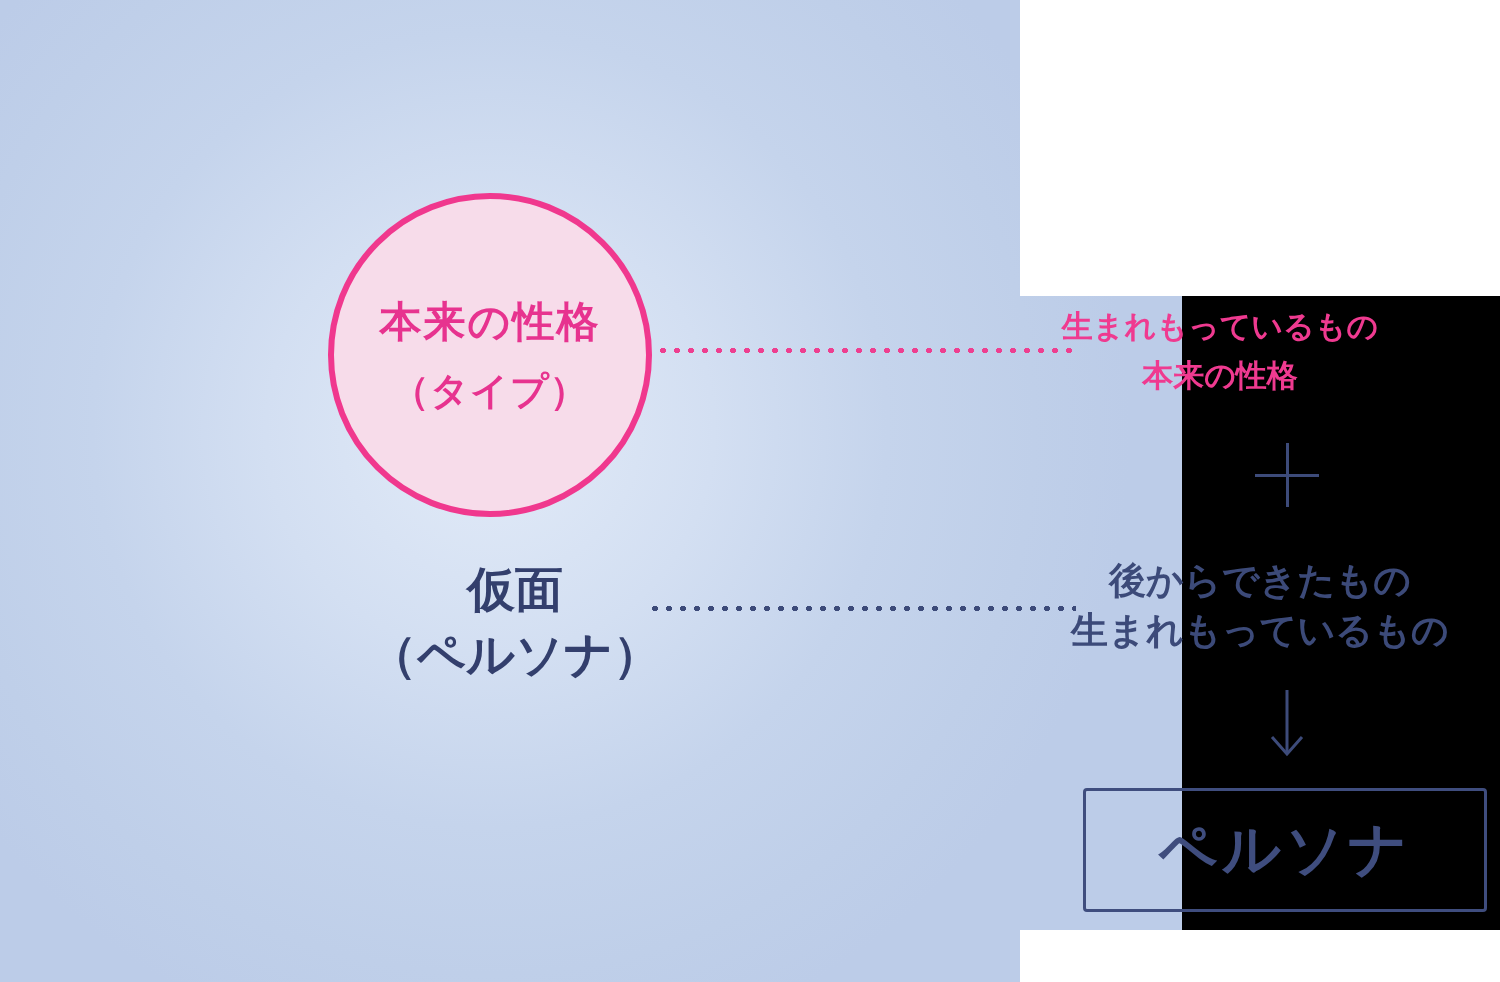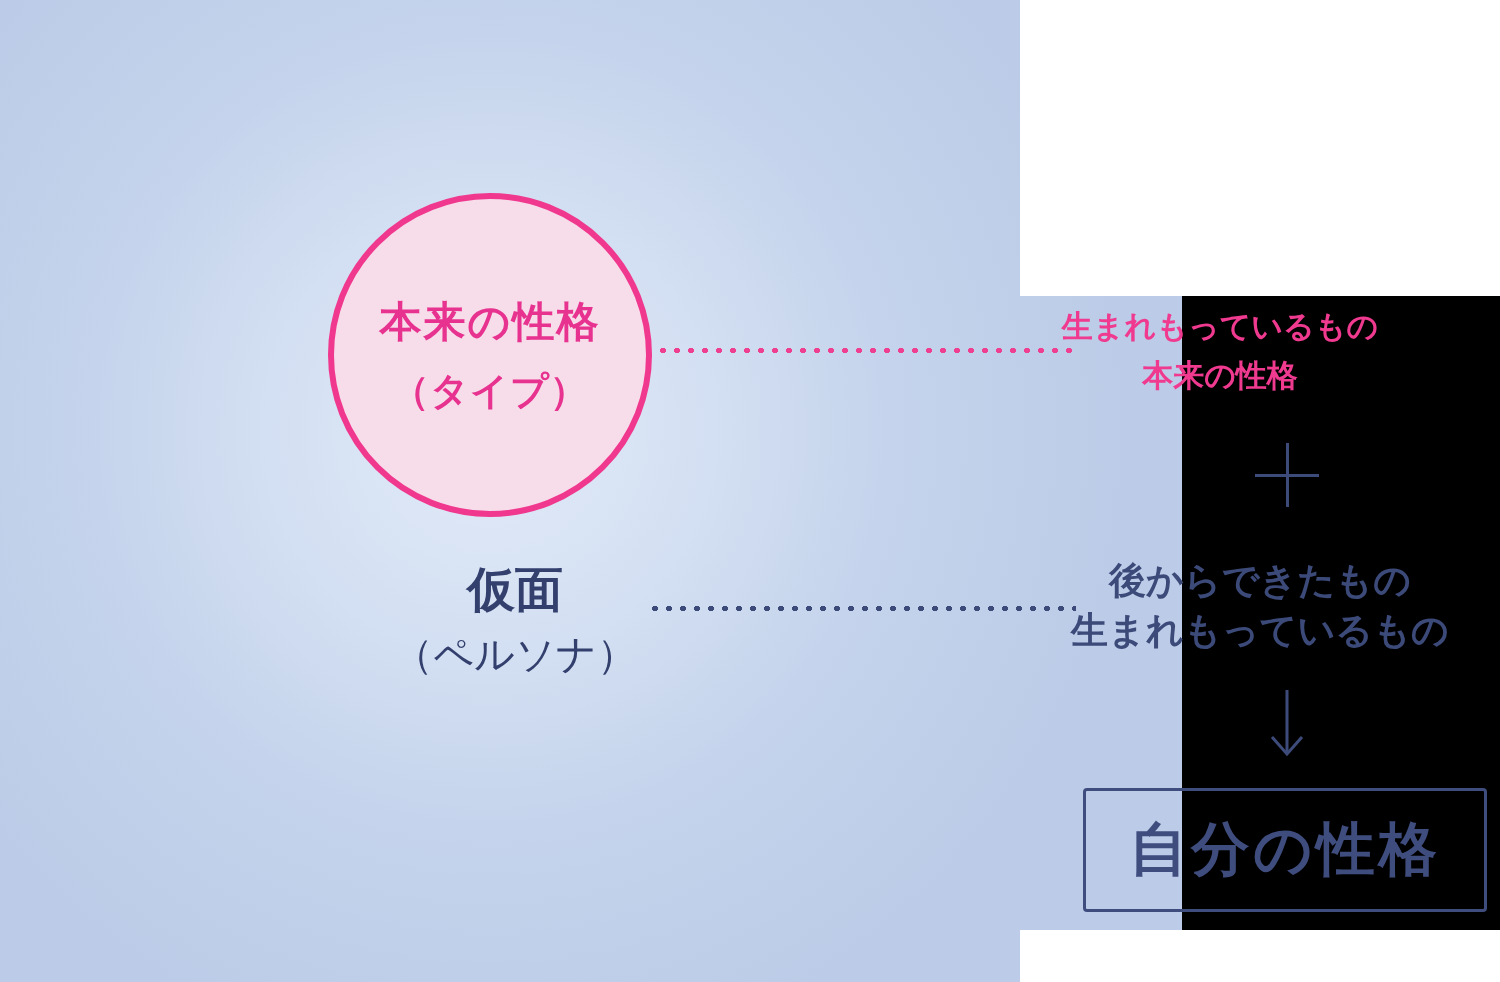--- a/index.html
+++ b/index.html
@@ -60,22 +60,22 @@
     color: #333f6d;
   }
   .persona-label .line1 {
     display: block;
     font-size: 48px;
     font-weight: 700;
     line-height: 64px;
   }
   .persona-label .line2 {
     display: block;
-    font-size: 40px;
-    font-weight: 400;
+    font-size: 48px;
+    font-weight: 700;
     line-height: 66px;
   }
 
   
   .dots {
     position: absolute;
     height: 7px;
     background-repeat: repeat-x;
     background-size: 14px 7px;
   }
@@ -208,16 +208,16 @@
   </div>
 
   <div class="arrow-down">
     <svg width="44" height="72" viewBox="0 0 44 72">
       <line x1="22" y1="2" x2="22" y2="64" stroke="#3d4b7a" stroke-width="3"></line>
       <polyline points="7,49 22,66 37,49" fill="none" stroke="#3d4b7a" stroke-width="3"></polyline>
     </svg>
   </div>
 
   <div class="result-box">
-    <span class="label">自分の性格</span>
+    <span class="label">ペルソナ</span>
   </div>
 
 </div>
 
 </body></html>

